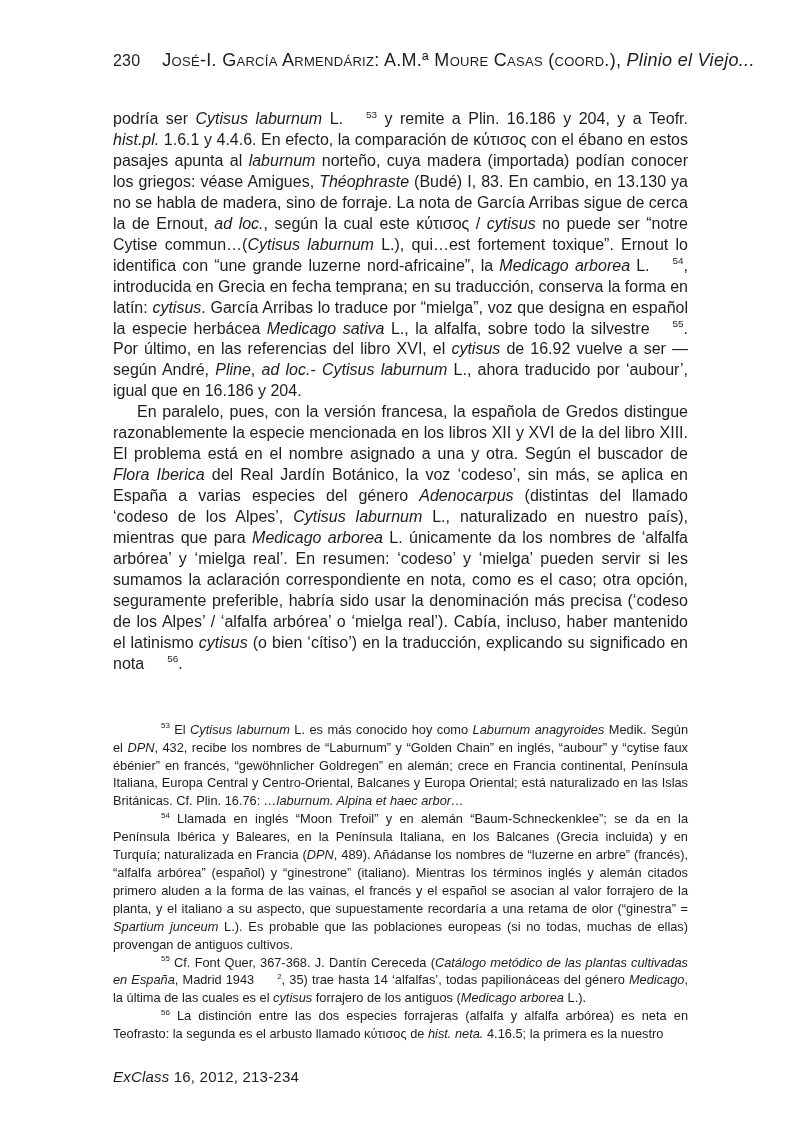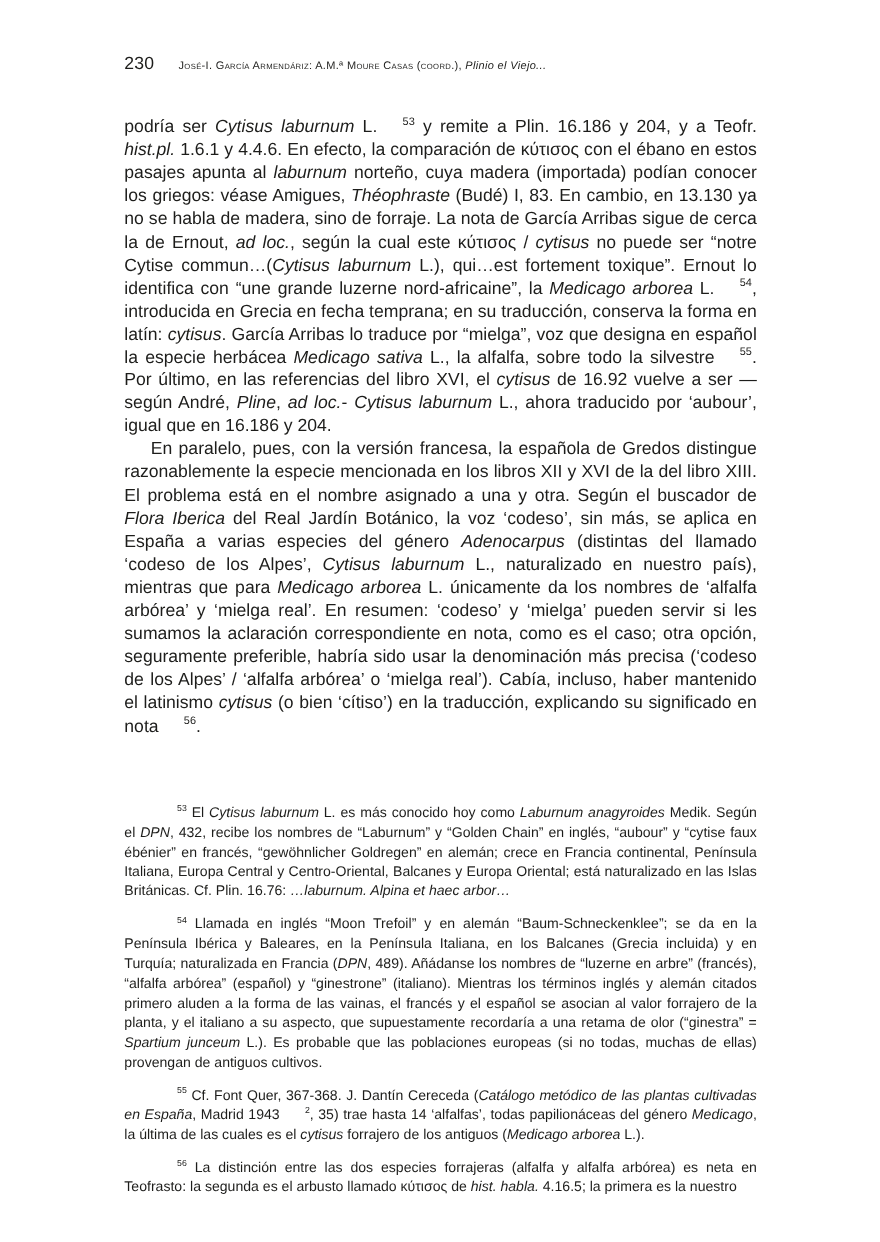--- a/index.html
+++ b/index.html
@@ -21,21 +21,21 @@
     align-items: baseline;
     margin-bottom: 38px;
     white-space: nowrap;
   }
   .page-number {
     font-size: 16px;
     margin-right: 22px;
     letter-spacing: 0.2px;
   }
   .running-title {
-    font-size: 10px;
+    font-size: 18px;
     letter-spacing: 0.3px;
   }
   .sc { font-variant: small-caps; }
   .it { font-style: italic; }
   sup {
     font-size: 0.62em;
     line-height: 0;
     vertical-align: super;
     padding-left: 23px;
   }
@@ -47,21 +47,20 @@
     -webkit-hyphens: auto;
   }
   .para.indent { text-indent: 24px; }
   .footnotes { margin-top: 46px; }
   .footnote {
     font-size: 12.8px;
     line-height: 1.4;
     text-align: justify;
     text-indent: 25px;
     hyphens: auto;
-    margin-top: 12px;
     -webkit-hyphens: auto;
   }
   .page-footer {
     margin-top: auto;
     font-size: 15px;
     letter-spacing: 0.2px;
   }
 </style>
 </head>
 <body>
@@ -77,17 +76,18 @@
 
   <p class="para"><span>podría ser </span><span class="it">Cytisus laburnum</span><span> L.</span><sup>53</sup><span> y remite a Plin. 16.186 y 204, y a Teofr. </span><span class="it">hist.pl.</span><span> 1.6.1 y 4.4.6. En efecto, la comparación de κύτισος con el ébano en estos pasajes apunta al </span><span class="it">laburnum</span><span> norteño, cuya madera (importada) podían conocer los griegos: véase Amigues, </span><span class="it">Théophraste</span><span> (Budé) I, 83. En cambio, en 13.130 ya no se habla de madera, sino de forraje. La nota de García Arribas sigue de cerca la de Ernout, </span><span class="it">ad loc.</span><span>, según la cual este κύτισος / </span><span class="it">cytisus</span><span> no puede ser “notre Cytise commun…(</span><span class="it">Cytisus laburnum</span><span> L.), qui…est fortement toxique”. Ernout lo identifica con “une grande luzerne nord-africaine”, la </span><span class="it">Medicago arborea</span><span> L.</span><sup>54</sup><span>, introducida en Grecia en fecha temprana; en su traducción, conserva la forma en latín: </span><span class="it">cytisus</span><span>. García Arribas lo traduce por “mielga”, voz que designa en español la especie herbácea </span><span class="it">Medicago sativa</span><span> L., la alfalfa, sobre todo la silvestre</span><sup>55</sup><span>. Por último, en las referencias del libro XVI, el </span><span class="it">cytisus</span><span> de 16.92 vuelve a ser —según André, </span><span class="it">Pline</span><span>, </span><span class="it">ad loc.</span><span>- </span><span class="it">Cytisus laburnum</span><span> L., ahora traducido por ‘aubour’, igual que en 16.186 y 204.</span></p>
       <p class="para indent"><span>En paralelo, pues, con la versión francesa, la española de Gredos distingue razonablemente la especie mencionada en los libros XII y XVI de la del libro XIII. El problema está en el nombre asignado a una y otra. Según el buscador de </span><span class="it">Flora Iberica</span><span> del Real Jardín Botánico, la voz ‘codeso’, sin más, se aplica en España a varias especies del género </span><span class="it">Adenocarpus</span><span> (distintas del llamado ‘codeso de los Alpes’, </span><span class="it">Cytisus laburnum</span><span> L., naturalizado en nuestro país), mientras que para </span><span class="it">Medicago arborea</span><span> L. únicamente da los nombres de ‘alfalfa arbórea’ y ‘mielga real’. En resumen: ‘codeso’ y ‘mielga’ pueden servir si les sumamos la aclaración correspondiente en nota, como es el caso; otra opción, seguramente preferible, habría sido usar la denominación más precisa (‘codeso de los Alpes’ / ‘alfalfa arbórea’ o ‘mielga real’). Cabía, incluso, haber mantenido el latinismo </span><span class="it">cytisus</span><span> (o bien ‘cítiso’) en la traducción, explicando su significado en nota</span><sup>56</sup><span>.</span></p>
     </main>
 
   <section class="footnotes">
 
   <p class="footnote"><sup>53</sup><span> El </span><span class="it">Cytisus laburnum</span><span> L. es más conocido hoy como </span><span class="it">Laburnum anagyroides</span><span> Medik. Según el </span><span class="it">DPN</span><span>, 432, recibe los nombres de “Laburnum” y “Golden Chain” en inglés, “aubour” y “cytise faux ébénier” en francés, “gewöhnlicher Goldregen” en alemán; crece en Francia continental, Península Italiana, Europa Central y Centro-Oriental, Balcanes y Europa Oriental; está naturalizado en las Islas Británicas. Cf. Plin. 16.76: </span><span class="it">…laburnum. Alpina et haec arbor…</span></p>
       <p class="footnote"><sup>54</sup><span> Llamada en inglés “Moon Trefoil” y en alemán “Baum-Schneckenklee”; se da en la Península Ibérica y Baleares, en la Península Italiana, en los Balcanes (Grecia incluida) y en Turquía; naturalizada en Francia (</span><span class="it">DPN</span><span>, 489). Añádanse los nombres de “luzerne en arbre” (francés), “alfalfa arbórea” (español) y “ginestrone” (italiano). Mientras los términos inglés y alemán citados primero aluden a la forma de las vainas, el francés y el español se asocian al valor forrajero de la planta, y el italiano a su aspecto, que supuestamente recordaría a una retama de olor (“ginestra” = </span><span class="it">Spartium junceum</span><span> L.). Es probable que las poblaciones europeas (si no todas, muchas de ellas) provengan de antiguos cultivos.</span></p>
       <p class="footnote"><sup>55</sup><span> Cf. Font Quer, 367-368. J. Dantín Cereceda (</span><span class="it">Catálogo metódico de las plantas cultivadas en España</span><span>, Madrid 1943</span><sup>2</sup><span>, 35) trae hasta 14 ‘alfalfas’, todas papilionáceas del género </span><span class="it">Medicago</span><span>, la última de las cuales es el </span><span class="it">cytisus</span><span> forrajero de los antiguos (</span><span class="it">Medicago arborea</span><span> L.).</span></p>
-      <p class="footnote"><sup>56</sup><span> La distinción entre las dos especies forrajeras (alfalfa y alfalfa arbórea) es neta en Teofrasto: la segunda es el arbusto llamado κύτισος de </span><span class="it">hist. habla.</span><span> 4.16.5; la primera es la nuestro</span></p>
+      <p class="footnote"><sup>56</sup><span> La distinción entre las dos especies forrajeras (alfalfa y alfalfa arbórea) es neta en Teofrasto: la segunda es el arbusto llamado κύτισος de </span><span class="it">hist. neta.</span><span> 4.16.5; la primera es la nuestro</span></p>
     </section>
 
+  <footer class="page-footer"><span class="it">ExClass</span><span> 16, 2012, 213-234</span></footer>
 
 </div>
 
 </body></html>

